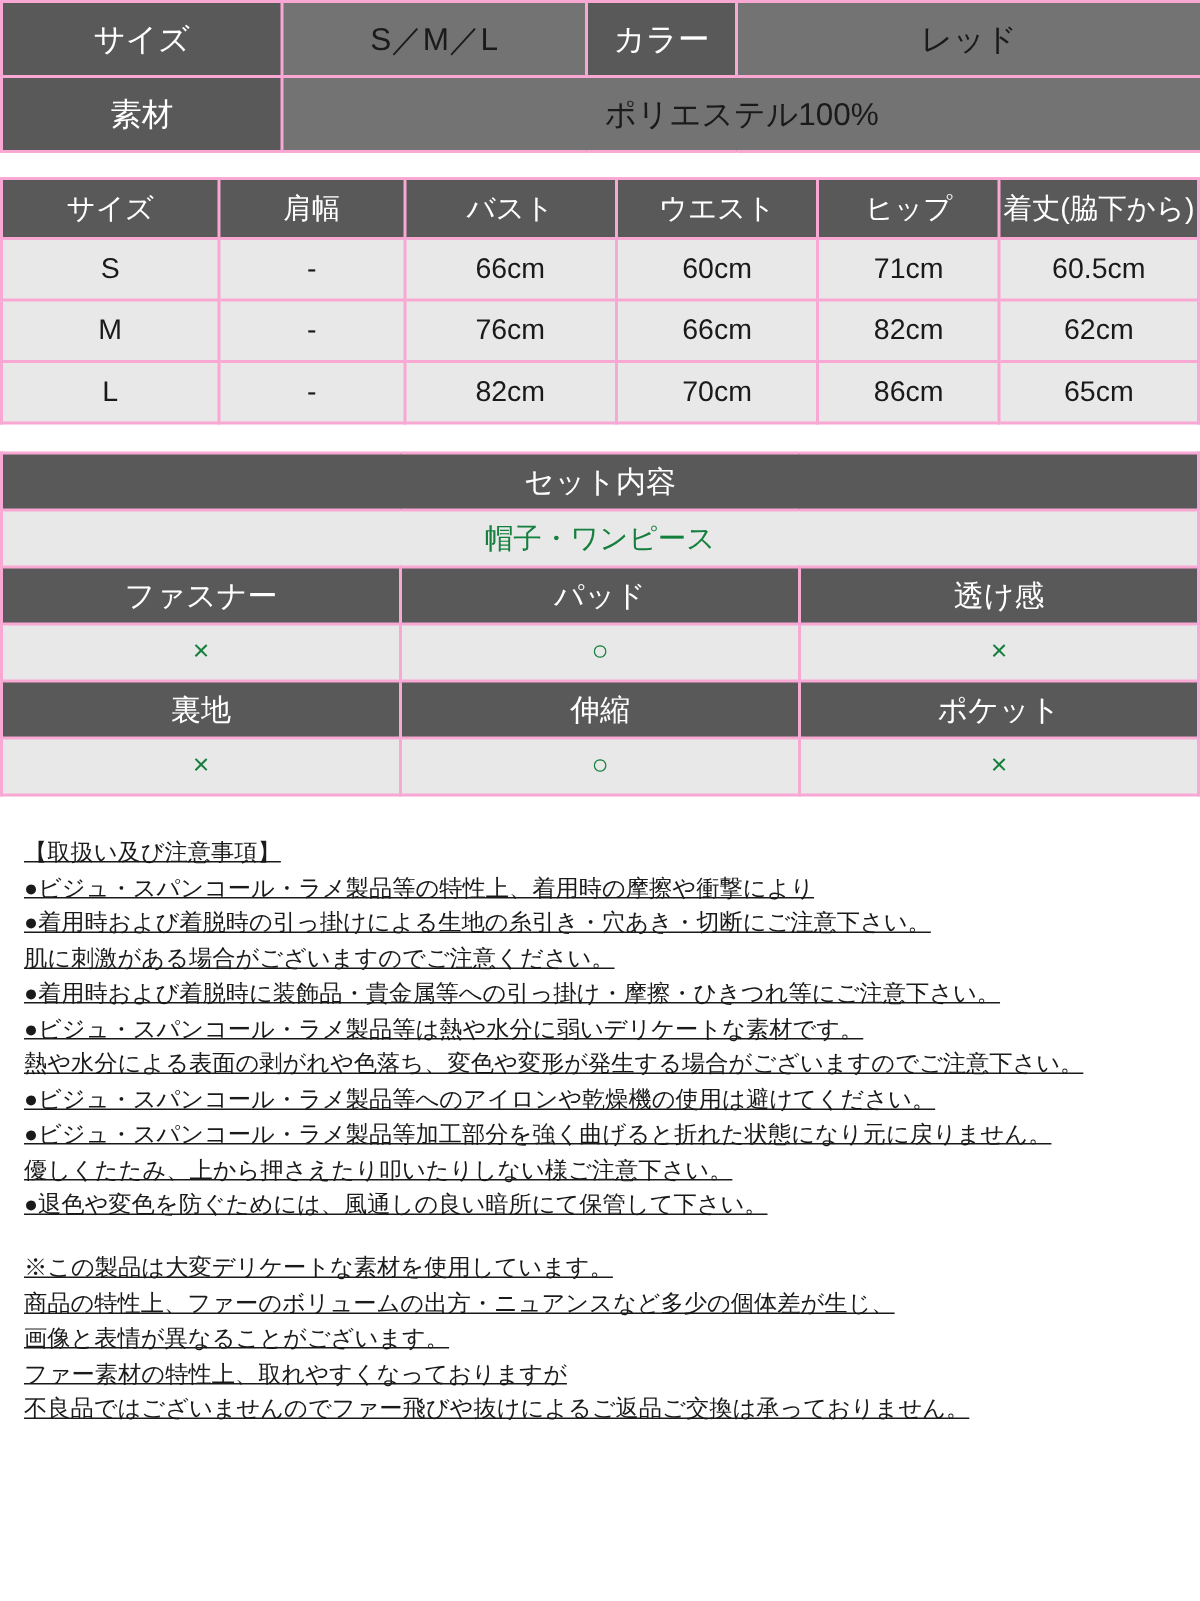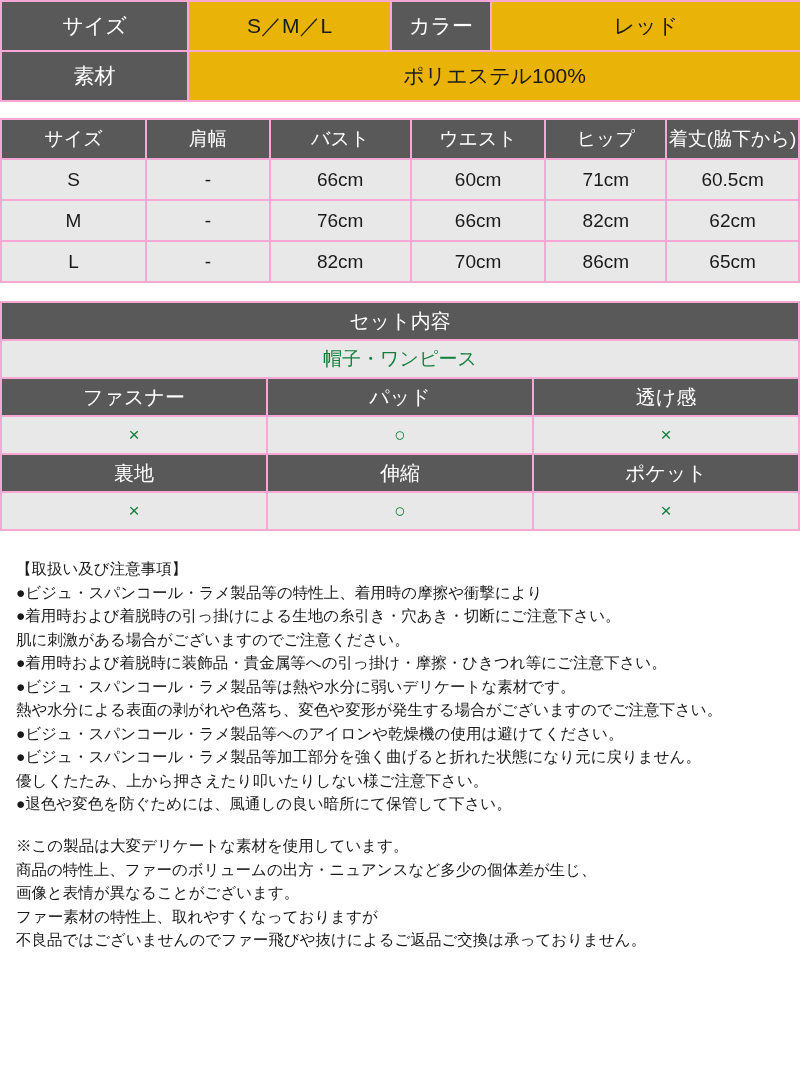--- a/index.html
+++ b/index.html
@@ -35,21 +35,21 @@
   
   .spec-table td {
     height: 50px;
     font-size: 21px;
   }
   .spec-table .hd {
     background: #595959;
     color: #ffffff;
   }
   .spec-table .val {
-    background: #eab308;
+    background: #737373;
     color: #1a1a1a;
   }
   
   .size-wrap { margin-top: 16px; }
   .size-table td {
     height: 41px;
     font-size: 19px;
   }
   .size-table thead td {
     background: #595959;
@@ -78,21 +78,21 @@
     font-size: 19px;
   }
   
   .notes {
     margin-top: 26px;
     padding: 0 14px 0 16px;
     font-size: 15.5px;
     line-height: 1.52;
     color: #1a1a1a;
   }
-  .notes .line { white-space: nowrap; }
+  .notes .line { white-space: nowrap; text-decoration: underline; }
   .notes .blockgap { height: 18px; }
   .notes-title { }
 </style>
 </head>
 <body>
 
 <div class="page">
 
   <table class="spec-table">
     <tbody>

